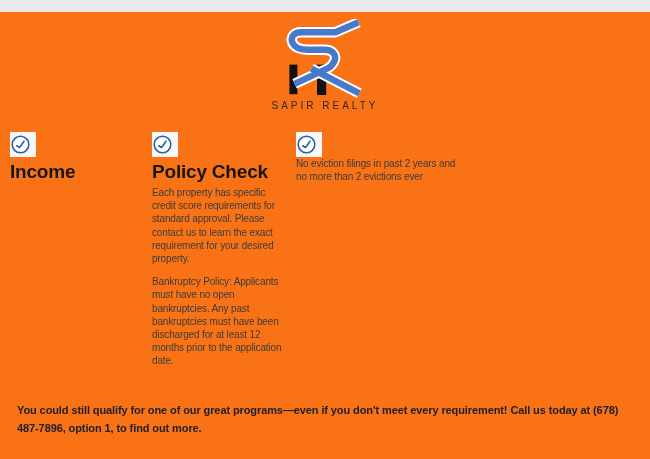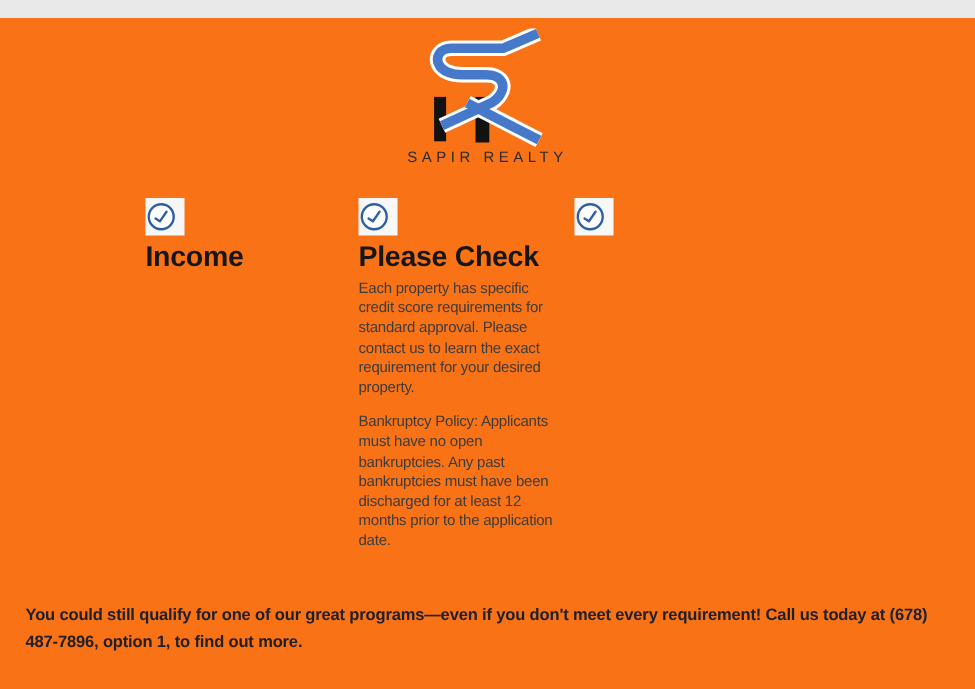--- a/index.html
+++ b/index.html
@@ -26,21 +26,21 @@
   .brand{
     margin-top:1px;font-size:10px;letter-spacing:3px;color:#2b2b2b;font-weight:400;
   }
   
   .title{
     text-align:center;margin-top:13px;font-size:29px;font-weight:700;
     color:var(--heading-black);letter-spacing:-0.3px;
   }
   
   .columns{
-    display:flex;gap:6px;padding:0 8px 0 10px;margin-top:21px;align-items:flex-start;justify-content:center;
+    display:flex;gap:6px;padding:0 8px 0 10px;margin-top:21px;align-items:flex-start;
   }
   .col{flex:0 0 auto;}
   .col-1{width:136px;}
   .col-2{width:138px;}
   .col-3{width:162px;}
   .col-4{width:172px;}
   .icon-wrap{
     width:26px;height:25px;background:#f7f7f7;display:flex;align-items:center;justify-content:flex-start;
   }
   .icon-wrap svg{width:21px;height:21px;}
@@ -90,32 +90,33 @@
       <h2>Income</h2>
     </section>
 
     <section class="col col-2">
       <div class="icon-wrap">
         <svg viewBox="0 0 24 24">
             <circle class="check-circle" cx="12" cy="12" r="9.5"></circle>
             <path class="check-mark" d="M7.5 12.8 L10.5 15.3 L16.5 8.8" transform="rotate(-8 12 12)"></path>
           </svg>
       </div>
-      <h2>Please Check</h2>
+      <h2>Policy Check</h2>
       <p>Each property has specific credit score requirements for standard approval. Please contact us to learn the exact requirement for your desired property.</p>
       <p>Bankruptcy Policy: Applicants must have no open bankruptcies. Any past bankruptcies must have been discharged for at least 12 months prior to the application date.</p>
     </section>
 
 
     <section class="col col-4">
       <div class="icon-wrap">
         <svg viewBox="0 0 24 24">
             <circle class="check-circle" cx="12" cy="12" r="9.5"></circle>
             <path class="check-mark" d="M7.5 12.8 L10.5 15.3 L16.5 8.8" transform="rotate(-8 12 12)"></path>
           </svg>
       </div>
+      <p>No eviction filings in past 2 years and no more than 2 evictions ever</p>
     </section>
 
   </main>
 
   <p class="highlight">You could still qualify for one of our great programs—even if you don't meet every requirement! Call us today at (678) 487-7896, option 1, to find out more.</p>
 
 </div>
 
 </body></html>

